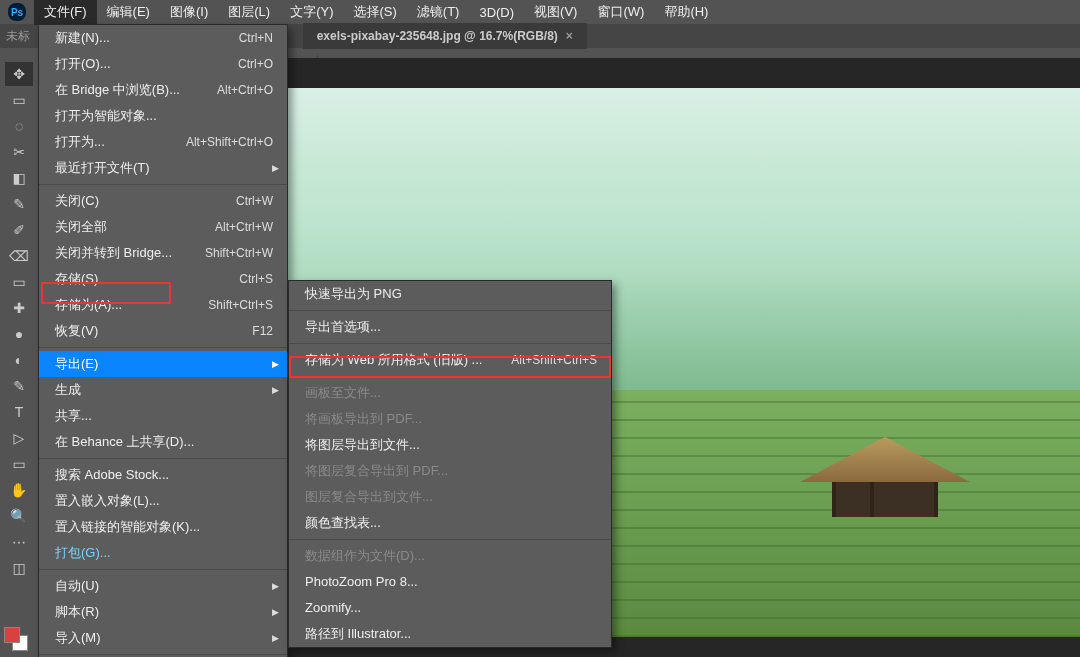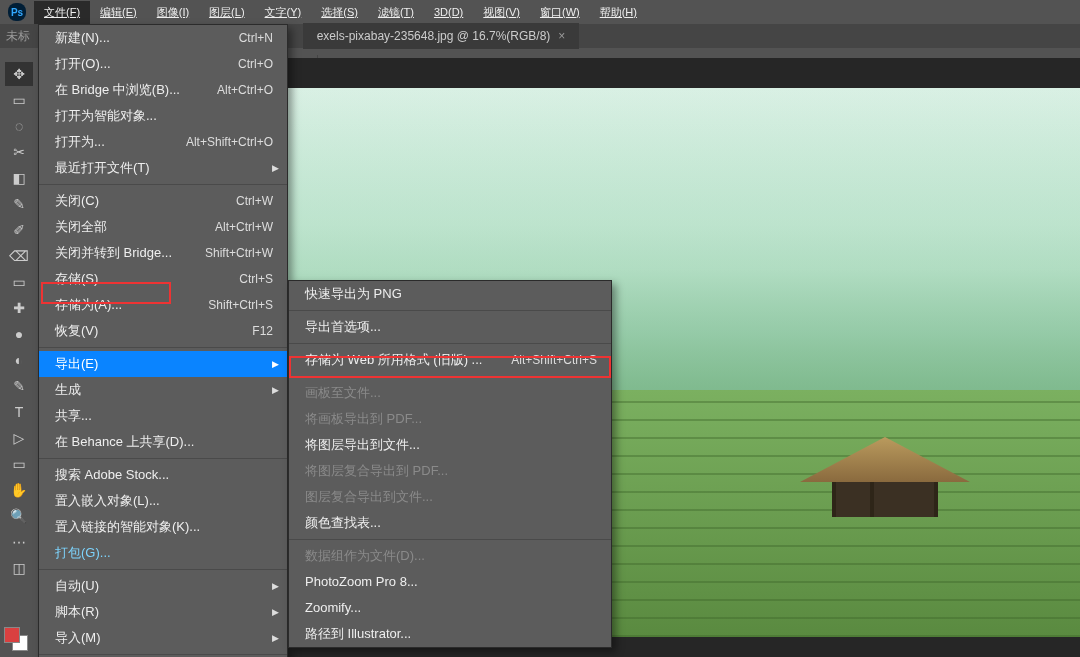--- a/index.html
+++ b/index.html
@@ -1,23 +1,23 @@
 <!DOCTYPE html>
 <html><head>
 <meta charset="utf-8">
 <style>
   * { margin:0; padding:0; box-sizing:border-box; }
   body { background:#535353; font-family:"Segoe UI","Microsoft YaHei",sans-serif; font-size:12px; color:#ddd; width:1080px; height:657px; overflow:hidden; position:relative; }
   .menubar { background:#535353; height:24px; display:flex; align-items:center; padding-left:8px; gap:0; }
   .ps-logo { width:18px; height:18px; background:#001e36; color:#31a8ff; display:flex; align-items:center; justify-content:center; font-weight:bold; font-size:10px; border-radius:8px; margin-right:8px; }
-  .menubar-item { padding:4px 10px; cursor:default; color:#eee; font-size:11px;text-decoration:underline; }
+  .menubar-item { padding:4px 10px; cursor:default; color:#eee; font-size:13px; }
   .menubar-item.active { background:#2a2a2a; }
   .subbar { background:#454545; height:24px; display:flex; align-items:center; padding-left:6px; color:#aaa; font-size:12px; }
   .tab-row { display:flex; gap:1px; }
-  .doc-tab { background:#3a3a3a; padding:6px 14px; color:#ccc; display:flex; align-items:center; gap:8px; font-size:12px; }
+  .doc-tab { background:#3a3a3a; padding:6px 14px; color:#ccc; display:flex; align-items:center; gap:8px; font-size:12px;font-weight:bold; }
   .doc-tab .x { color:#999; }
   .options-bar { background:#535353; height:34px; border-bottom:1px solid #333; display:flex; align-items:center; padding:0 8px; gap:10px; color:#bbb; font-size:12px; }
   .opt-icon { width:18px; height:18px; display:flex; align-items:center; justify-content:center; color:#999; }
   .opt-sep { width:1px; height:20px; background:#444; }
   .options-right { margin-left:auto; display:flex; gap:12px; align-items:center; color:#999; }
   .workspace { position:absolute; top:58px; left:0; right:0; bottom:0; display:flex; }
   .toolbar { width:38px; background:#535353; display:flex; flex-direction:column; align-items:center; padding-top:4px; gap:2px; }
   .tool { width:28px; height:24px; color:#ccc; display:flex; align-items:center; justify-content:center; font-size:14px; cursor:default; }
   .tool.sel { background:#333; }
   .canvas-area { flex:1; background:#262626; position:relative; overflow:hidden; }

